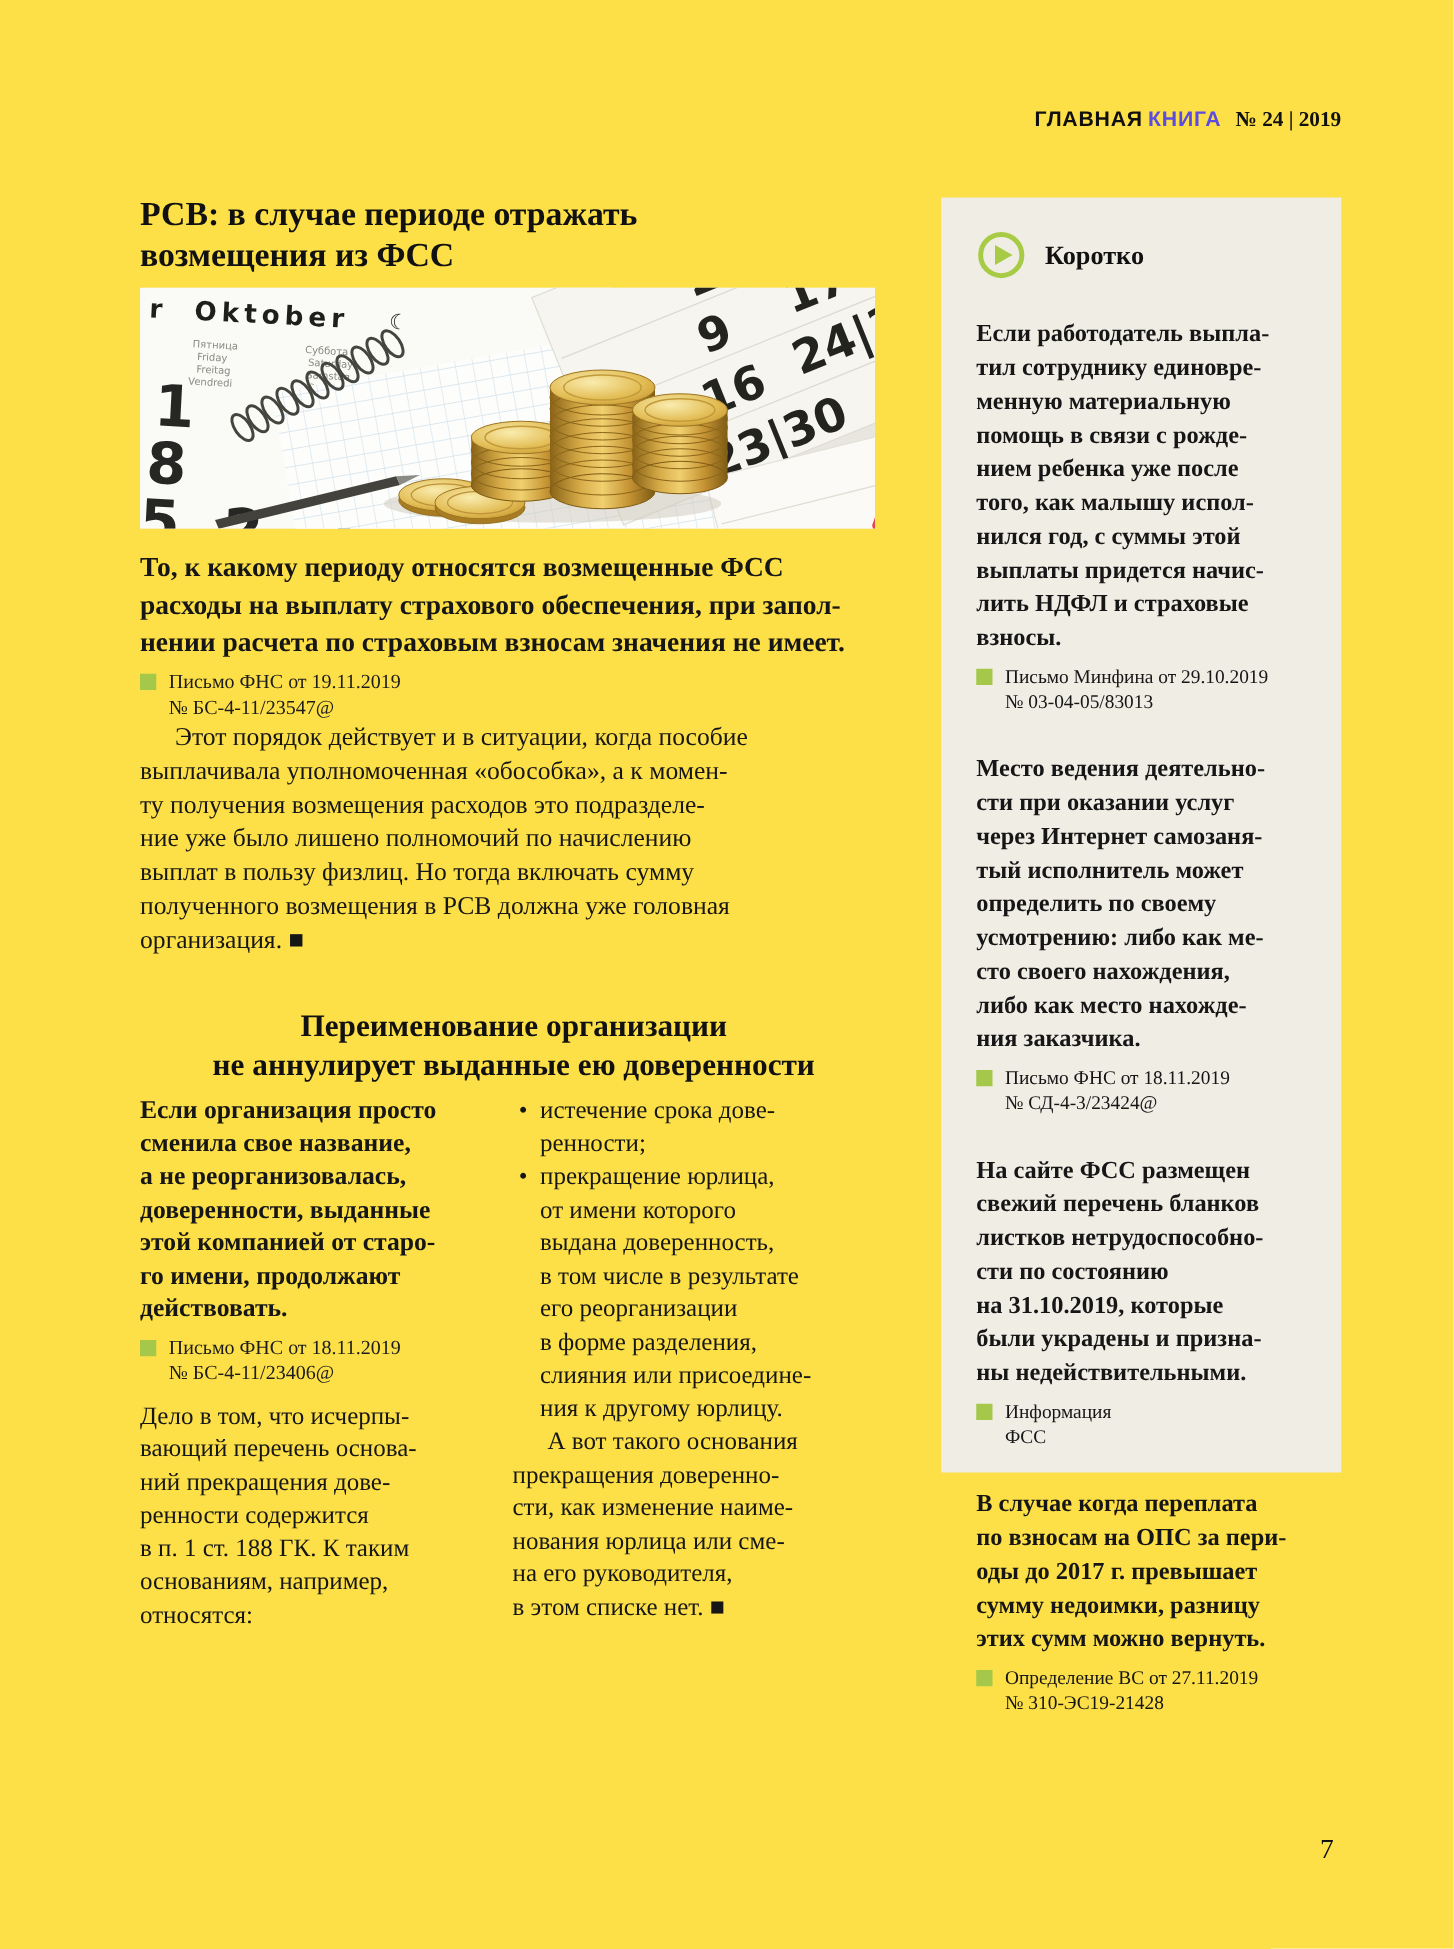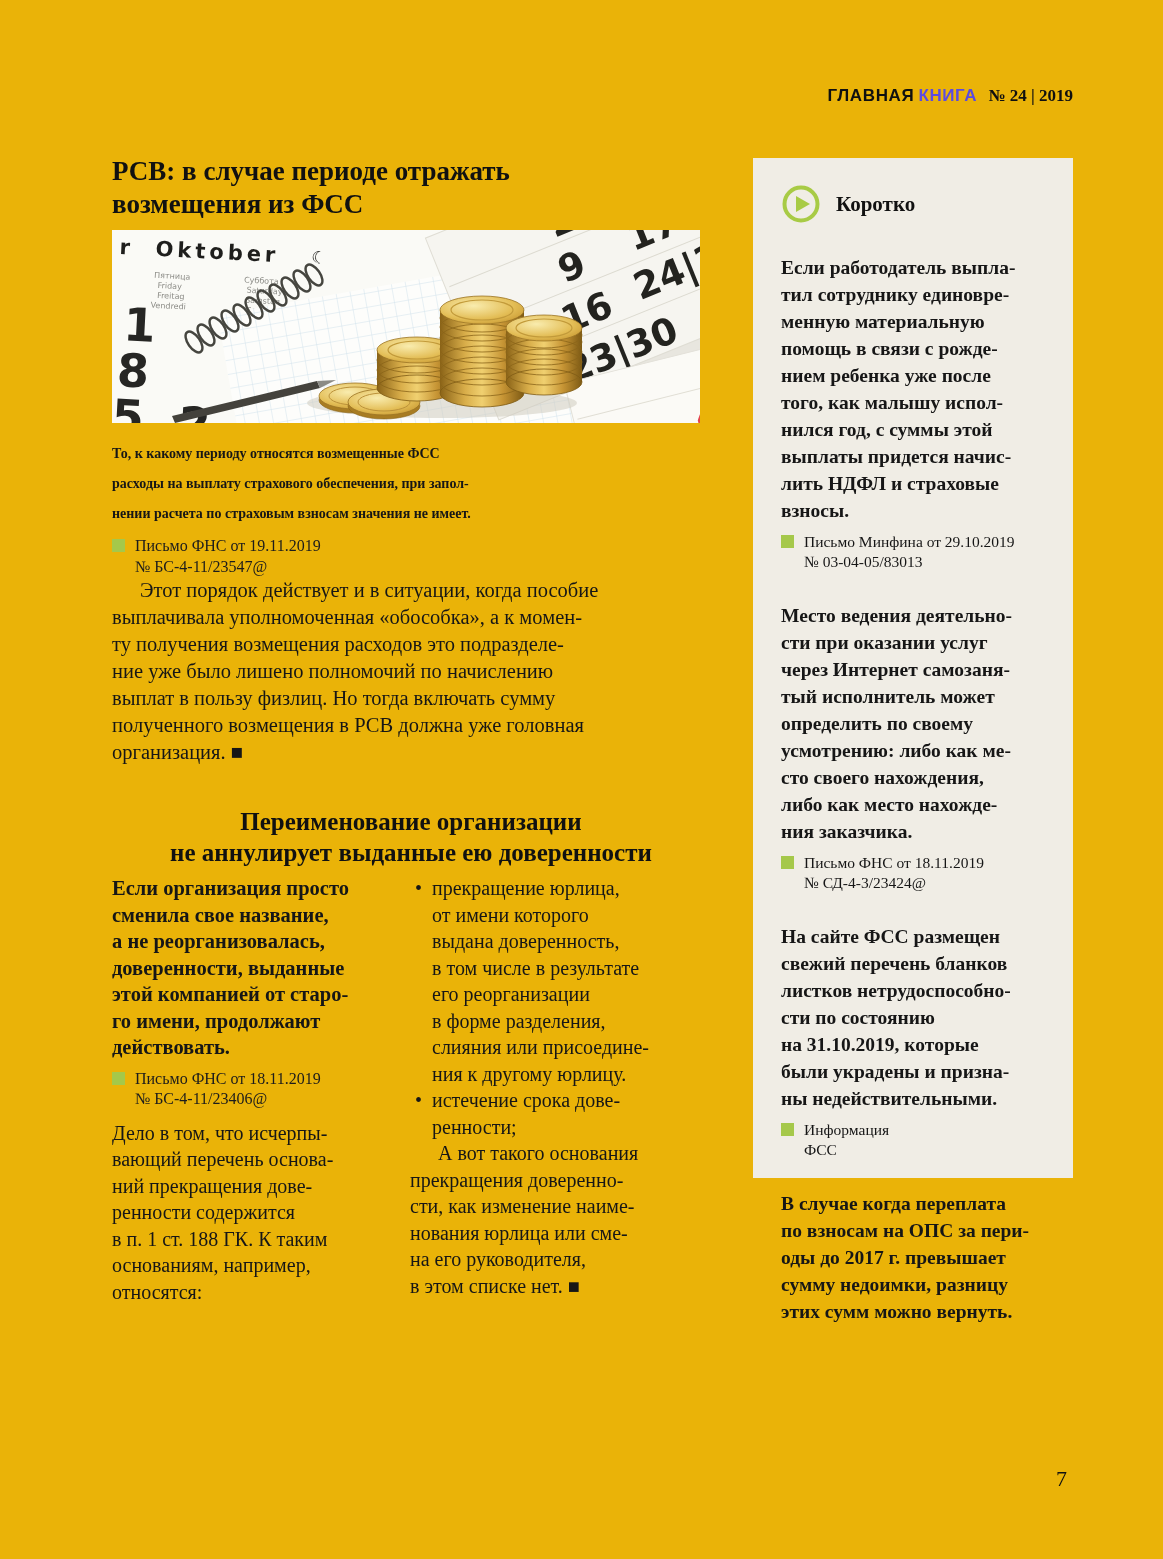--- a/index.html
+++ b/index.html
@@ -1,33 +1,33 @@
 <!DOCTYPE html>
 <html><head>
 <meta charset="utf-8">
 <style>
   html,body { margin:0; padding:0; background:#ffffff; }
   .page {
-    position:relative; width:1163px; height:1559px; background:#eab308;
+    position:relative; width:1163px; height:1559px; background:#fde047;
     font-family:"Liberation Serif","DejaVu Serif",serif; color:#161616;
     overflow:hidden;
   }
   .preline { white-space:pre-line; }
 
   
   .mag-header { position:absolute; top:86px; right:90px; font-size:17px; white-space:nowrap; }
   .mag-black  { font-family:"Liberation Sans","DejaVu Sans",sans-serif; font-weight:700; letter-spacing:.6px; color:#101010; }
   .mag-accent { font-family:"Liberation Sans","DejaVu Sans",sans-serif; font-weight:700; letter-spacing:.6px; color:#5b4be0; }
   .mag-issue  { font-weight:700; margin-left:7px; color:#101010; }
 
   
   .main { position:absolute; left:112px; top:155px; width:598px; }
   .title1 { margin:0; font-size:27px; line-height:33px; font-weight:700; color:#111; }
   .photo-wrap { margin-top:9px; width:588px; height:193px; overflow:hidden; }
-  .lead { margin:16px 0 0 0; font-weight:700; font-size:14px; line-height:30px; }
+  .lead { margin:16px 0 0 0; font-weight:700; font-size:22px; line-height:30px; }
   .ref { display:flex; gap:10px; font-size:16px; line-height:20.5px; color:#1c1c1c; }
   .ref-m { margin-top:7px; }
   .sq { width:13px; height:13px; background:#a5c84a; margin-top:3px; flex:none; }
   .bodytxt { margin:9px 0 0 0; font-size:20.5px; line-height:27px; }
   .cont { margin:0; }
   .ind { text-indent:28px; }
   .title2 { margin:40px 0 0 0; font-size:25px; line-height:31px; font-weight:700; color:#111;text-align:center; }
   .cols { display:flex; margin-top:7px; }
   .colL { width:298px; flex:none; }
   .colR { flex:1; }
@@ -258,30 +258,30 @@
         <p class="body2 preline">Дело в том, что исчерпы-
 вающий перечень основа-
 ний прекращения дове-
 ренности содержится
 в п. 1 ст. 188 ГК. К таким
 основаниям, например,
 относятся:</p>
       </div>
       <div class="colR">
         <ul class="blist">
+          <li class="preline">истечение срока дове-
+ренности;</li>
           <li class="preline">прекращение юрлица,
 от имени которого
 выдана доверенность,
 в том числе в результате
 его реорганизации
 в форме разделения,
 слияния или присоедине-
 ния к другому юрлицу.</li>
-          <li class="preline">истечение срока дове-
-ренности;</li>
         </ul>
         <p class="body2 cont ind preline" style="margin-top:0">А вот такого основания
 прекращения доверенно-
 сти, как изменение наиме-
 нования юрлица или сме-
 на его руководителя,
 в этом списке нет. ■</p>
       </div>
     </div>
   </div>
@@ -350,18 +350,25 @@
         </div>
       </div>
     </div>
 
     <div class="sb-item">
       <p class="sb-text preline">В случае когда переплата
 по взносам на ОПС за пери-
 оды до 2017 г. превышает
 сумму недоимки, разницу
 этих сумм можно вернуть.</p>
+      <div class="sb-ref">
+        <span class="sq"></span>
+        <div>
+          <div>Определение ВС от 27.11.2019</div>
+          <div>№ 310-ЭС19-21428</div>
+        </div>
+      </div>
     </div>
   </aside>
 
   <div class="pageno">7</div>
 
 </div>
 
 </body></html>

